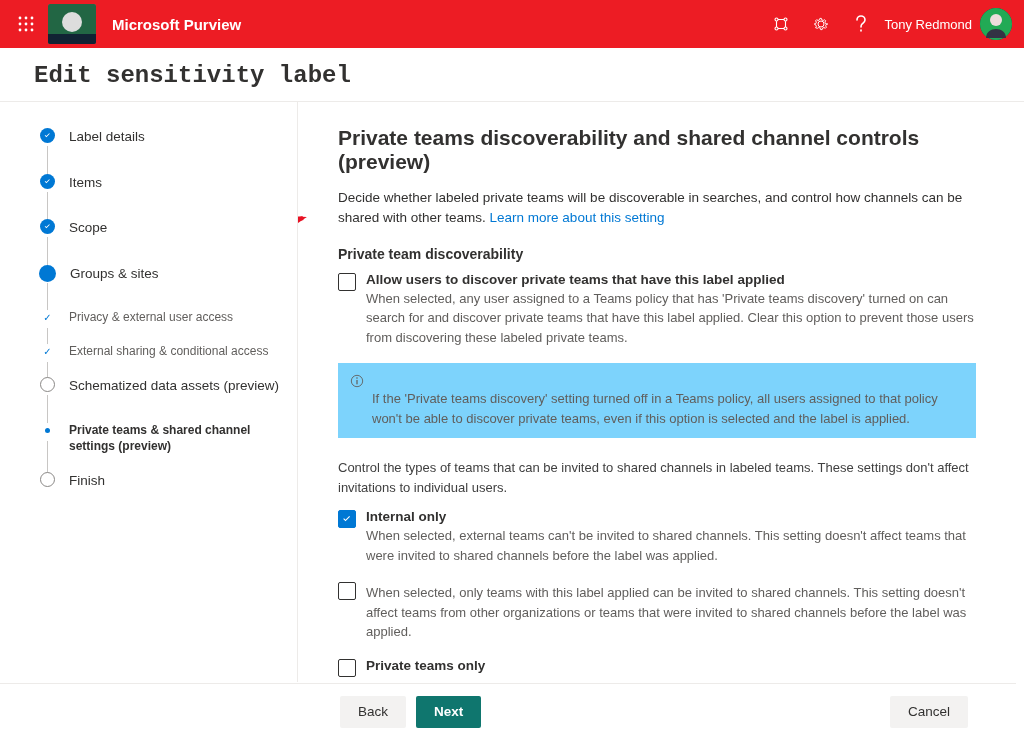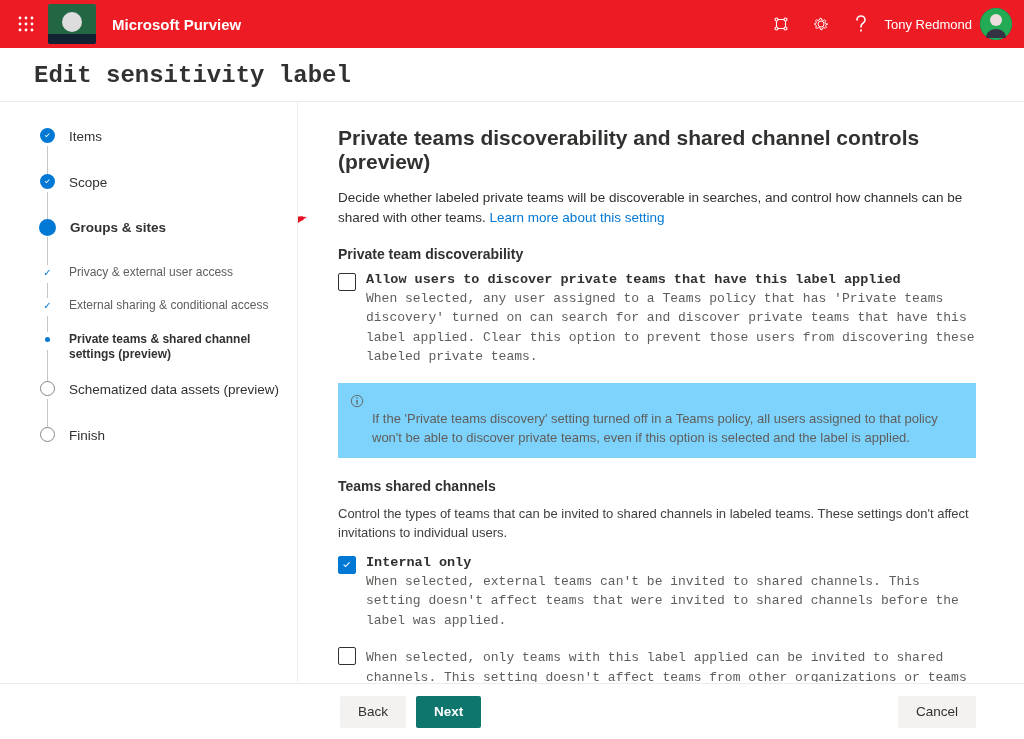--- a/index.html
+++ b/index.html
@@ -106,38 +106,37 @@
     width:15px; height:15px;
   }
   .step.sub .check-mini { color:#0078d4; font-size:10px; }
   .step.sub .bullet-mini { width:5px; height:5px; background:#0078d4; border-radius:50%; }
   .step-label {
     margin-left: 14px;
     font-size: 13.5px;
     color:#323130;
     line-height:1.3;
   }
-  .step.current .step-label { font-weight:700; }
+  .step.current .step-label { font-weight:400; }
   .step.sub .step-label { font-size:12px; color:#605e5c; }
   .step.sub.current .step-label { font-weight:600; color:#323130; }
   
   h1.section {
     font-size: 21px;
     font-weight:700;
     margin-bottom: 14px;
   }
   .intro { font-size: 13.5px; color:#323130; line-height:1.5; margin-bottom:14px; }
   .intro a { color:#0078d4; text-decoration:none;text-align:center; }
   h2.sub { font-size: 14px; font-weight:700; margin: 17px 0 10px 0; }
   .desc { font-size: 13px; color:#404040; line-height:1.5; margin-bottom:12px; }
   .checkbox-row {
     display:flex;
     align-items:flex-start;
     margin-bottom: 4px;
-    font-family: Liberation Mono, monospace;
   }
   .checkbox {
     width:18px; height:18px;
     border:1px solid #323130;
     border-radius:2px;
     flex-shrink:0;
     margin-right:10px;
     margin-top:1px;
     display:flex; align-items:center; justify-content:center;
     cursor:pointer;
@@ -164,21 +163,21 @@
   }
   
   .arrow {
     position:absolute;
     left:-100px; top:104px;
     pointer-events:none;
   }
   
   .footer {
     position:absolute;
-    bottom:0; left:0; right:0;
+    bottom:0; left:0; right:8px;
     height:56px;
     border-top:1px solid #edebe9;
     display:flex;
     align-items:center;
     padding: 0 48px 0 40px;
     background:#fff;
   }
   .footer .left-btns { margin-left: 300px; display:flex; gap:10px; }
   .btn {
     height:32px;
@@ -250,29 +249,38 @@
 
   <div class="sidebar">
     <div class="steps">
       <div class="step">
         <div class="step-line"></div>
         <div class="step-dot done">
             <svg viewBox="0 0 16 16">
               <path d="M6 11L3 8l1-1 2 2 5-5 1 1z"></path>
             </svg>
           </div>
-        <div class="step-label">Items</div>
+        <div class="step-label">Label details</div>
       </div>
       <div class="step">
         <div class="step-line"></div>
         <div class="step-dot done">
             <svg viewBox="0 0 16 16">
               <path d="M6 11L3 8l1-1 2 2 5-5 1 1z"></path>
             </svg>
           </div>
+        <div class="step-label">Items</div>
+      </div>
+      <div class="step">
+        <div class="step-line"></div>
+        <div class="step-dot done">
+            <svg viewBox="0 0 16 16">
+              <path d="M6 11L3 8l1-1 2 2 5-5 1 1z"></path>
+            </svg>
+          </div>
         <div class="step-label">Scope</div>
       </div>
       <div class="step current">
         <div class="step-line"></div>
         <div class="step-dot current"></div>
         <div class="step-label">Groups &amp; sites</div>
       </div>
       <div class="step sub">
         <div class="step-line"></div>
         <div class="step-dot">
@@ -280,31 +288,31 @@
           </div>
         <div class="step-label">Privacy &amp; external user access</div>
       </div>
       <div class="step sub">
         <div class="step-line"></div>
         <div class="step-dot">
             <span class="check-mini">✓</span>
           </div>
         <div class="step-label">External sharing &amp; conditional access</div>
       </div>
+      <div class="step">
+        <div class="step-line"></div>
+        <div class="step-dot empty"></div>
+        <div class="step-label">Schematized data assets (preview)</div>
+      </div>
       <div class="step sub current">
         <div class="step-line"></div>
         <div class="step-dot">
             <span class="bullet-mini"></span>
           </div>
         <div class="step-label">Private teams &amp; shared channel settings (preview)</div>
-      </div>
-      <div class="step">
-        <div class="step-line"></div>
-        <div class="step-dot empty"></div>
-        <div class="step-label">Schematized data assets (preview)</div>
       </div>
       <div class="step">
         <div class="step-dot empty"></div>
         <div class="step-label">Finish</div>
       </div>
     </div>
   </div>
 
   <div class="main">
     <svg class="arrow" width="120" height="50">
@@ -335,21 +343,20 @@
 
     <div class="info-box">
       <svg class="info-icon" viewBox="0 0 16 16">
           <circle cx="8" cy="8" r="6.5" fill="none" stroke="#605e5c" stroke-width="1"></circle>
           <rect x="7.3" y="6.8" width="1.4" height="5" fill="#605e5c"></rect>
           <circle cx="8" cy="4.6" r="0.9" fill="#605e5c"></circle>
         </svg>
       <span>If the 'Private teams discovery' setting turned off in a Teams policy, all users assigned to that policy won't be able to discover private teams, even if this option is selected and the label is applied.</span>
     </div>
 
-    <h2 class="sub">Teams shared channels</h2>
     <p class="desc">Control the types of teams that can be invited to shared channels in labeled teams. These settings don't affect invitations to individual users.</p>
 
     <div class="cb-block">
       <div class="checkbox-row">
         <div class="checkbox checked">
             <svg viewBox="0 0 16 16">
               <path d="M6 11L3 8l1-1 2 2 5-5 1 1z"></path>
             </svg>
           </div>
         <div class="cb-content">

